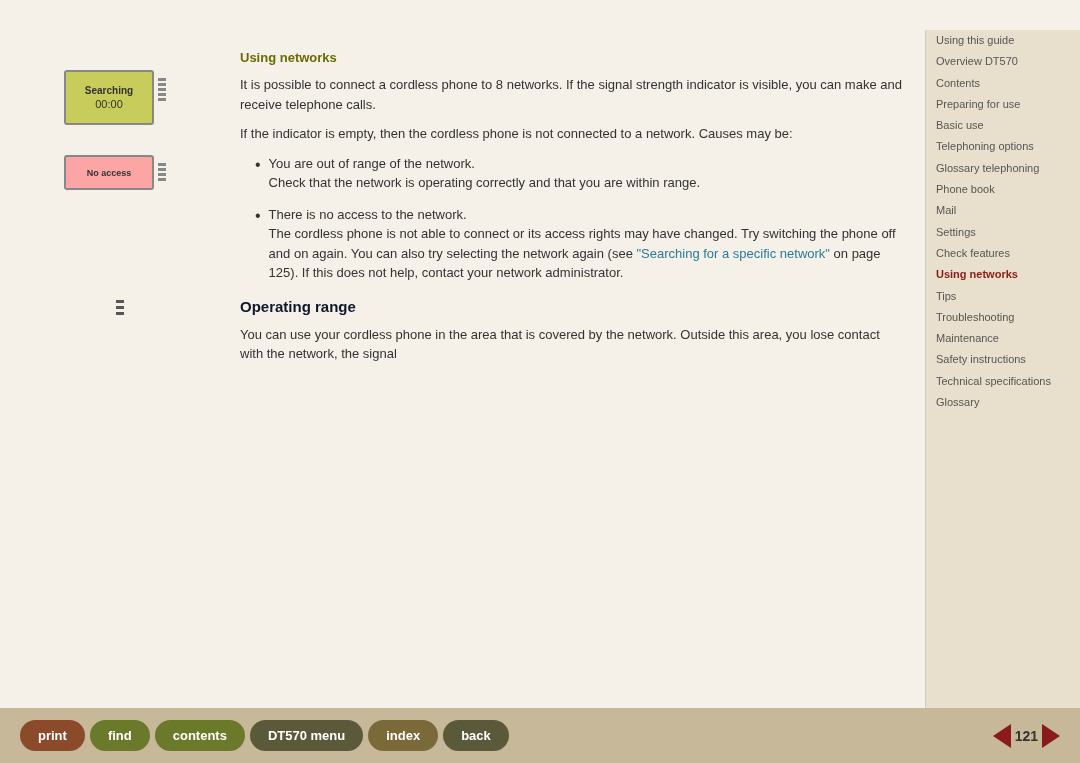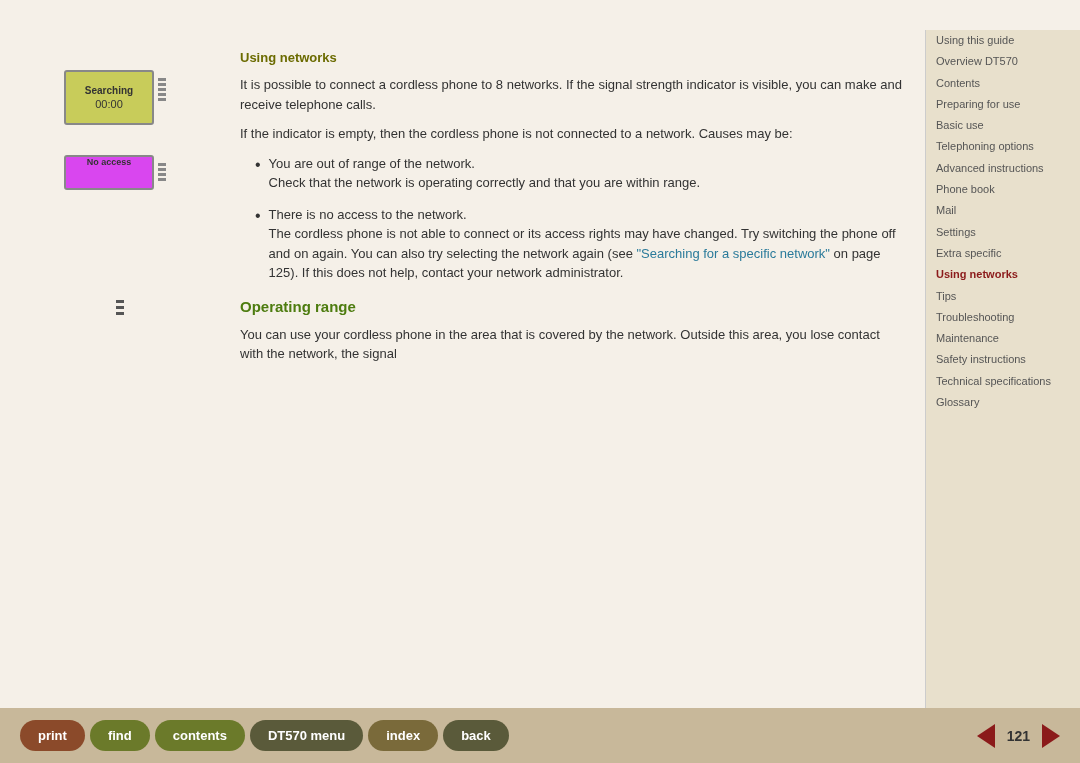--- a/index.html
+++ b/index.html
@@ -59,24 +59,25 @@
 
     .phone-screen .screen-time {
       font-size: 11px;
       color: #333;
       margin-top: 2px;
     }
 
     .phone-screen-no-access {
       width: 90px;
       height: 35px;
-      background: #d946ef;
+      background: #fca5a5;
       border: 2px solid #888;
       border-radius: 3px;
       display: flex;
+      align-items: center;
       justify-content: center;
     }
 
     .phone-screen-no-access .screen-text {
       font-size: 9px;
       font-weight: bold;
       color: #333;
     }
 
     .antenna-dots {
@@ -132,21 +133,21 @@
       font-size: 13px;
       line-height: 1.5;
     }
 
     .link-text {
       color: #2a7a9a;
       text-decoration: none;
     }
 
     .operating-heading {
-      color: #4d7c0f;
+      color: #0f172a;
       font-weight: bold;
       font-size: 15px;
       margin-bottom: 10px;
       margin-top: 15px;
     }
 
     
     .right-sidebar {
       width: 155px;
       background: #e8e0cc;
@@ -195,21 +196,21 @@
     .btn-find { background: #6b7a2a; }
     .btn-contents { background: #6b7a2a; }
     .btn-dt570 { background: #5a5a3a; }
     .btn-index { background: #7a6a3a; }
     .btn-back { background: #5a5a3a; }
 
     .page-nav {
       margin-left: auto;
       display: flex;
       align-items: center;
-      gap: 12px;
+      gap: 4px;
     }
 
     .nav-arrow {
       width: 0;
       height: 0;
       cursor: pointer;
     }
 
     .nav-arrow-left {
       border-top: 12px solid transparent;
@@ -315,25 +316,25 @@
       <p class="body-text">You can use your cordless phone in the area that is covered by the network. Outside this area, you lose contact with the network, the signal</p>
     </div>
 
     <div class="right-sidebar">
     <div class="sidebar-item">Using this guide</div>
         <div class="sidebar-item">Overview DT570</div>
         <div class="sidebar-item">Contents</div>
         <div class="sidebar-item">Preparing for use</div>
         <div class="sidebar-item">Basic use</div>
         <div class="sidebar-item">Telephoning options</div>
-        <div class="sidebar-item">Advanced instructions</div>
+        <div class="sidebar-item">Glossary telephoning</div>
         <div class="sidebar-item">Phone book</div>
         <div class="sidebar-item">Mail</div>
         <div class="sidebar-item">Settings</div>
-        <div class="sidebar-item">Extra specific</div>
+        <div class="sidebar-item">Check features</div>
         <div class="sidebar-item active">Using networks</div>
         <div class="sidebar-item">Tips</div>
         <div class="sidebar-item">Troubleshooting</div>
         <div class="sidebar-item">Maintenance</div>
         <div class="sidebar-item">Safety instructions</div>
         <div class="sidebar-item">Technical specifications</div>
         <div class="sidebar-item">Glossary</div>
       </div>
   </div>
 

